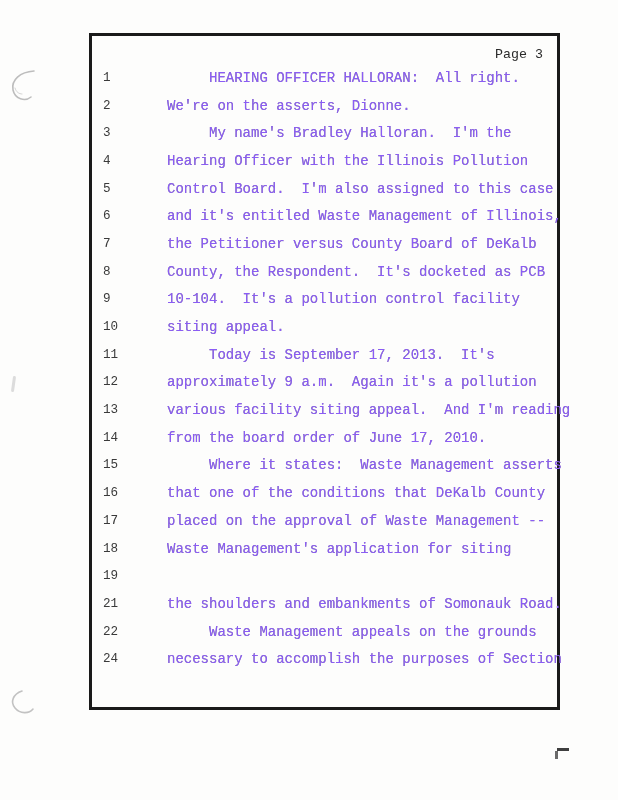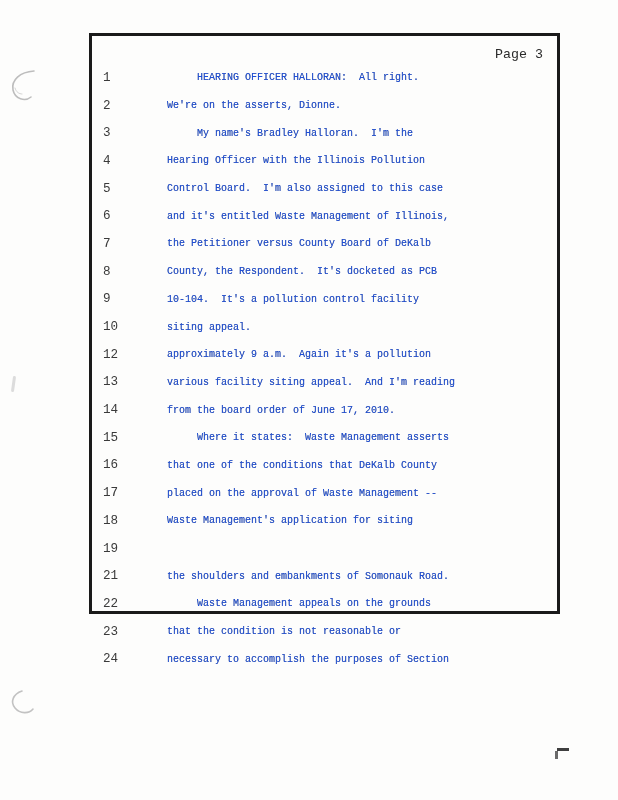--- a/index.html
+++ b/index.html
@@ -10,21 +10,21 @@
     overflow: hidden;
     position: relative;
   }
   .page {
     position: relative;
     width: 618px; height: 800px;
   }
   .transcript-box {
     position: absolute;
     left: 89px; top: 33px;
-    width: 471px; height: 581px;
+    width: 471px; height: 677px;
     border: 3px solid #1a1a1a;
     background: #fdfdfc;
   }
   .page-label-row {
     position: absolute;
     top: 11px; right: 14px;
     font-size: 13.3px;
     color: #2b2b2b;
     white-space: pre;
   }
@@ -39,22 +39,22 @@
   }
   .line-num {
     width: 75px;
     padding-left: 11px;
     font-size: 12.6px;
     color: #3a3a3a;
     flex: 0 0 auto;
   }
   .line-text {
     white-space: pre;
-    font-size: 10px;
-    color: #1d4ed8;
+    font-size: 14px;
+    color: #8b5cf6;
     text-shadow: 0 0 0.4px rgba(43,43,43,0.55);
   }
   
   .pen-mark { position: absolute; pointer-events: none; }
   .overshoot-h {
     position: absolute;
     left: 557px; top: 748px;
     width: 12px; height: 3px;
     background: #3f3f3f;
   }
@@ -128,20 +128,24 @@
         </div>
       <div class="line">
           <span class="line-num">9</span>
           <span class="line-text">10-104.  It's a pollution control facility</span>
         </div>
       <div class="line">
           <span class="line-num">10</span>
           <span class="line-text">siting appeal.</span>
         </div>
       <div class="line">
+          <span class="line-num">11</span>
+          <span class="line-text">     Today is September 17, 2013.  It's</span>
+        </div>
+      <div class="line">
           <span class="line-num">12</span>
           <span class="line-text">approximately 9 a.m.  Again it's a pollution</span>
         </div>
       <div class="line">
           <span class="line-num">13</span>
           <span class="line-text">various facility siting appeal.  And I'm reading</span>
         </div>
       <div class="line">
           <span class="line-num">14</span>
           <span class="line-text">from the board order of June 17, 2010.</span>
@@ -167,24 +171,20 @@
         </div>
       <div class="line">
           <span class="line-num">21</span>
           <span class="line-text">the shoulders and embankments of Somonauk Road.</span>
         </div>
       <div class="line">
           <span class="line-num">22</span>
           <span class="line-text">     Waste Management appeals on the grounds</span>
         </div>
       <div class="line">
-          <span class="line-num">23</span>
-          <span class="line-text">that the condition is not reasonable or</span>
-        </div>
-      <div class="line">
           <span class="line-num">24</span>
           <span class="line-text">necessary to accomplish the purposes of Section</span>
         </div>
     </div>
   </div>
 
   <div class="overshoot-h"></div>
   <div class="overshoot-v"></div>
 
 </div>

